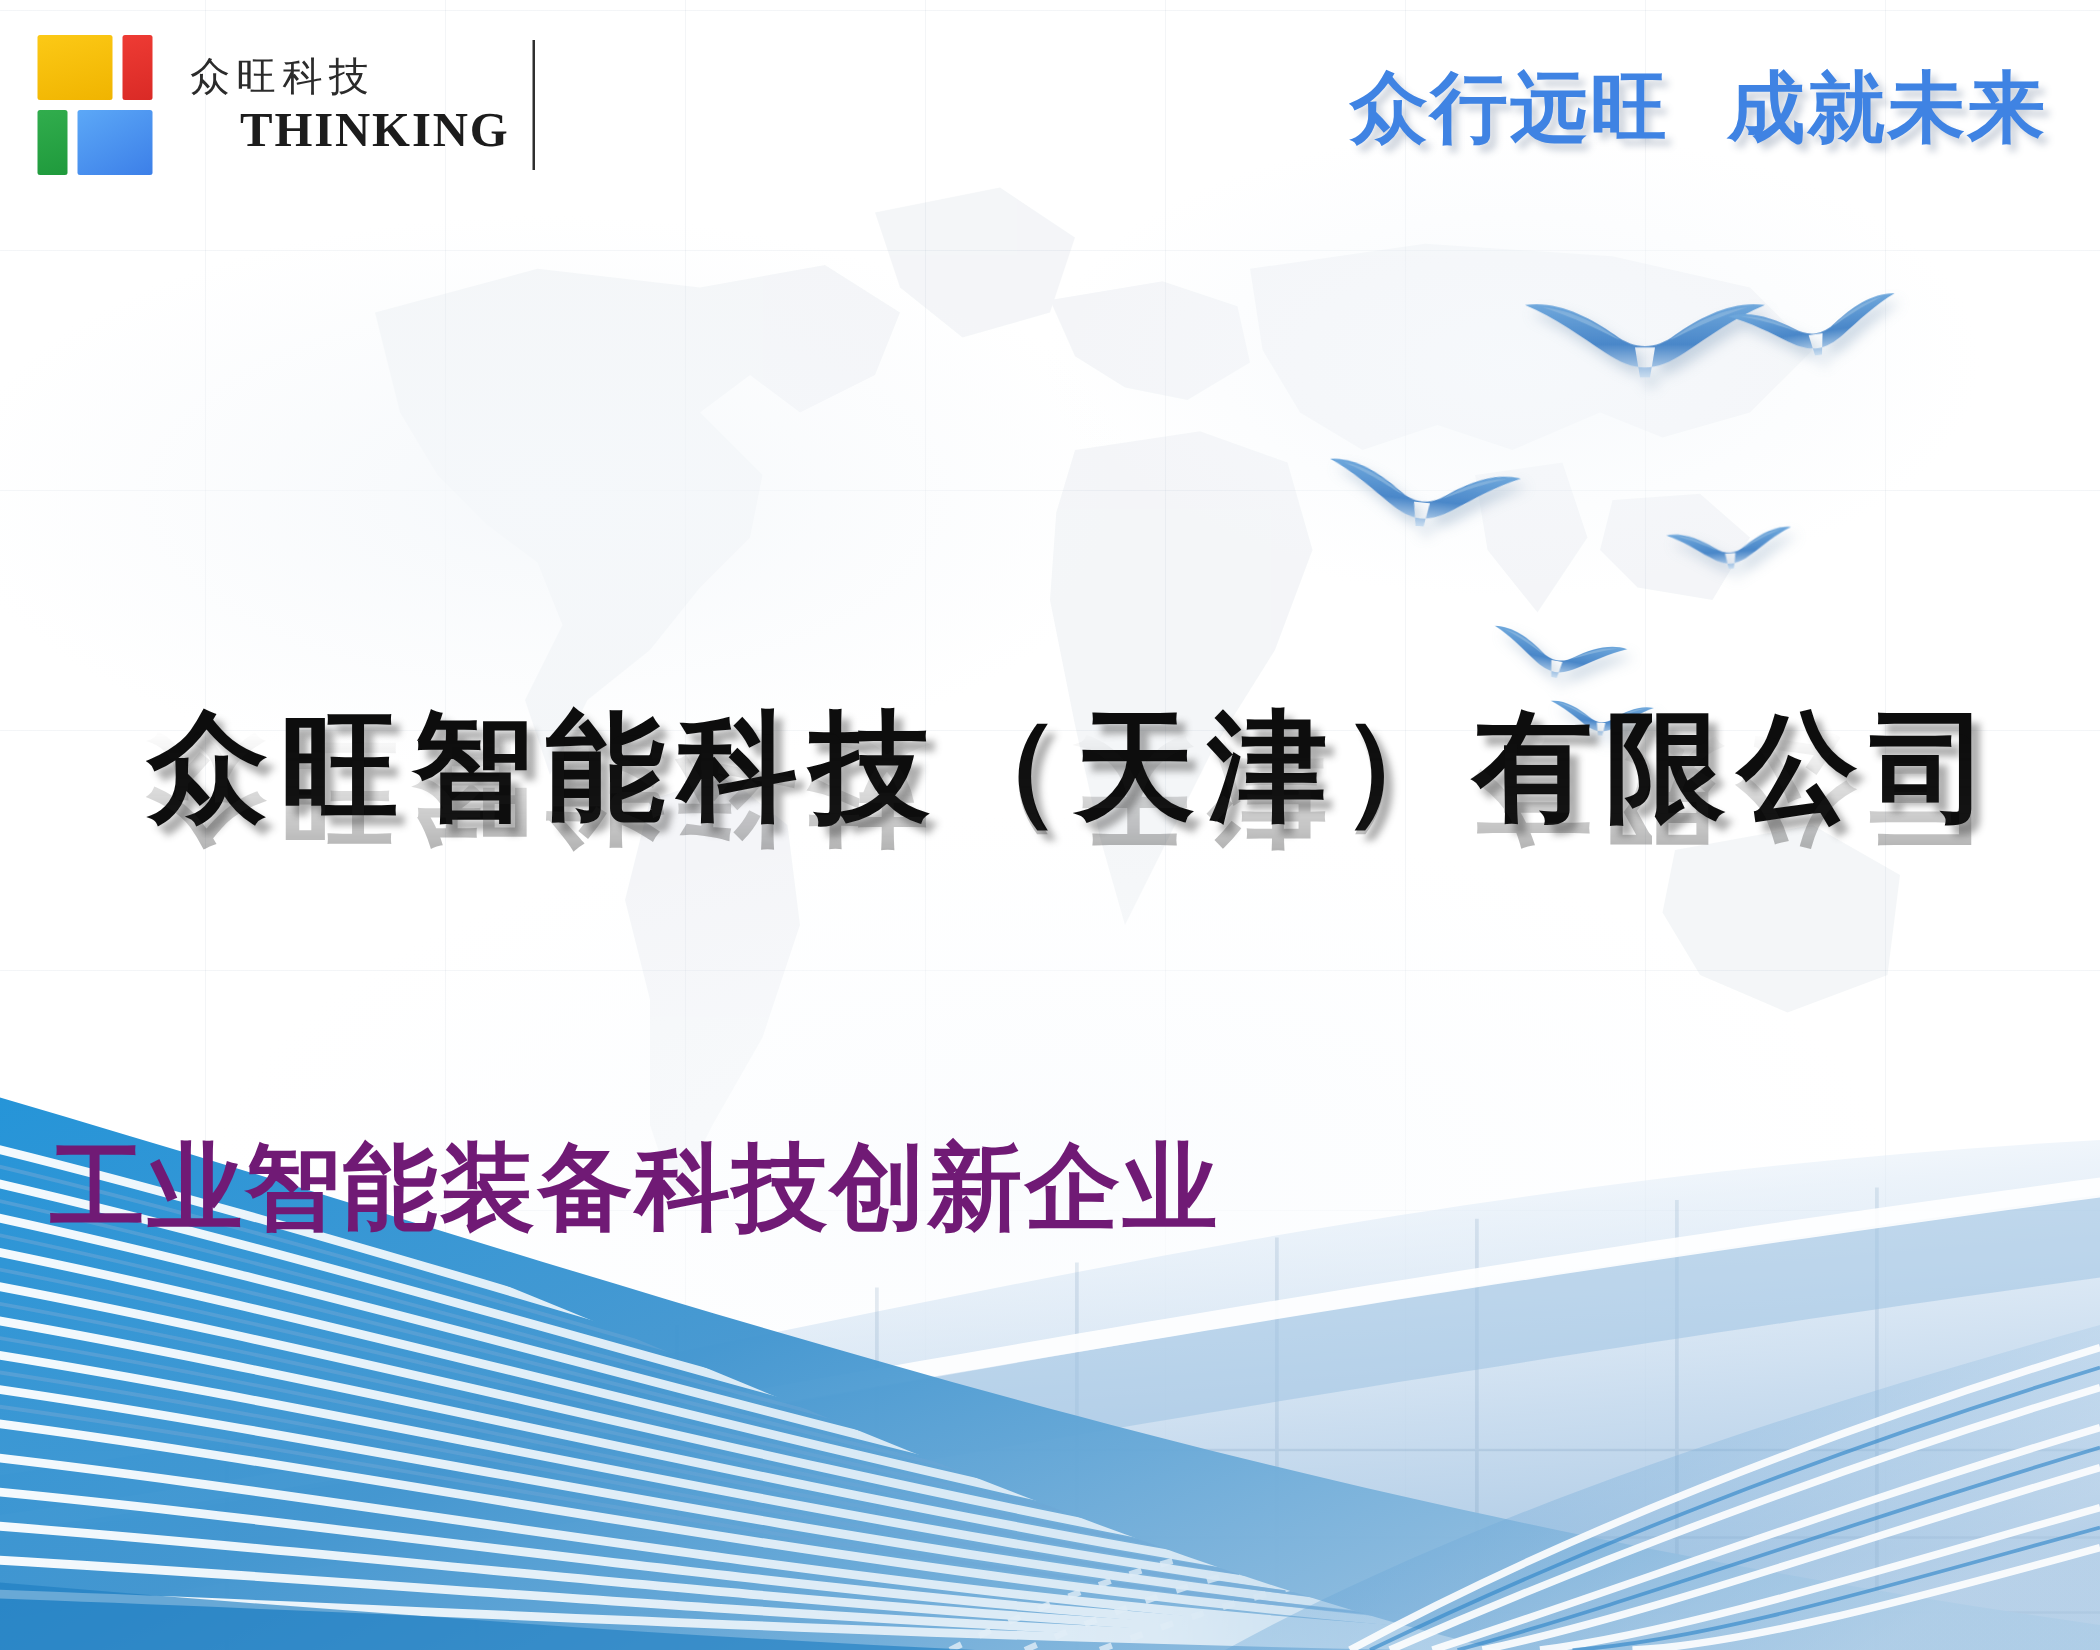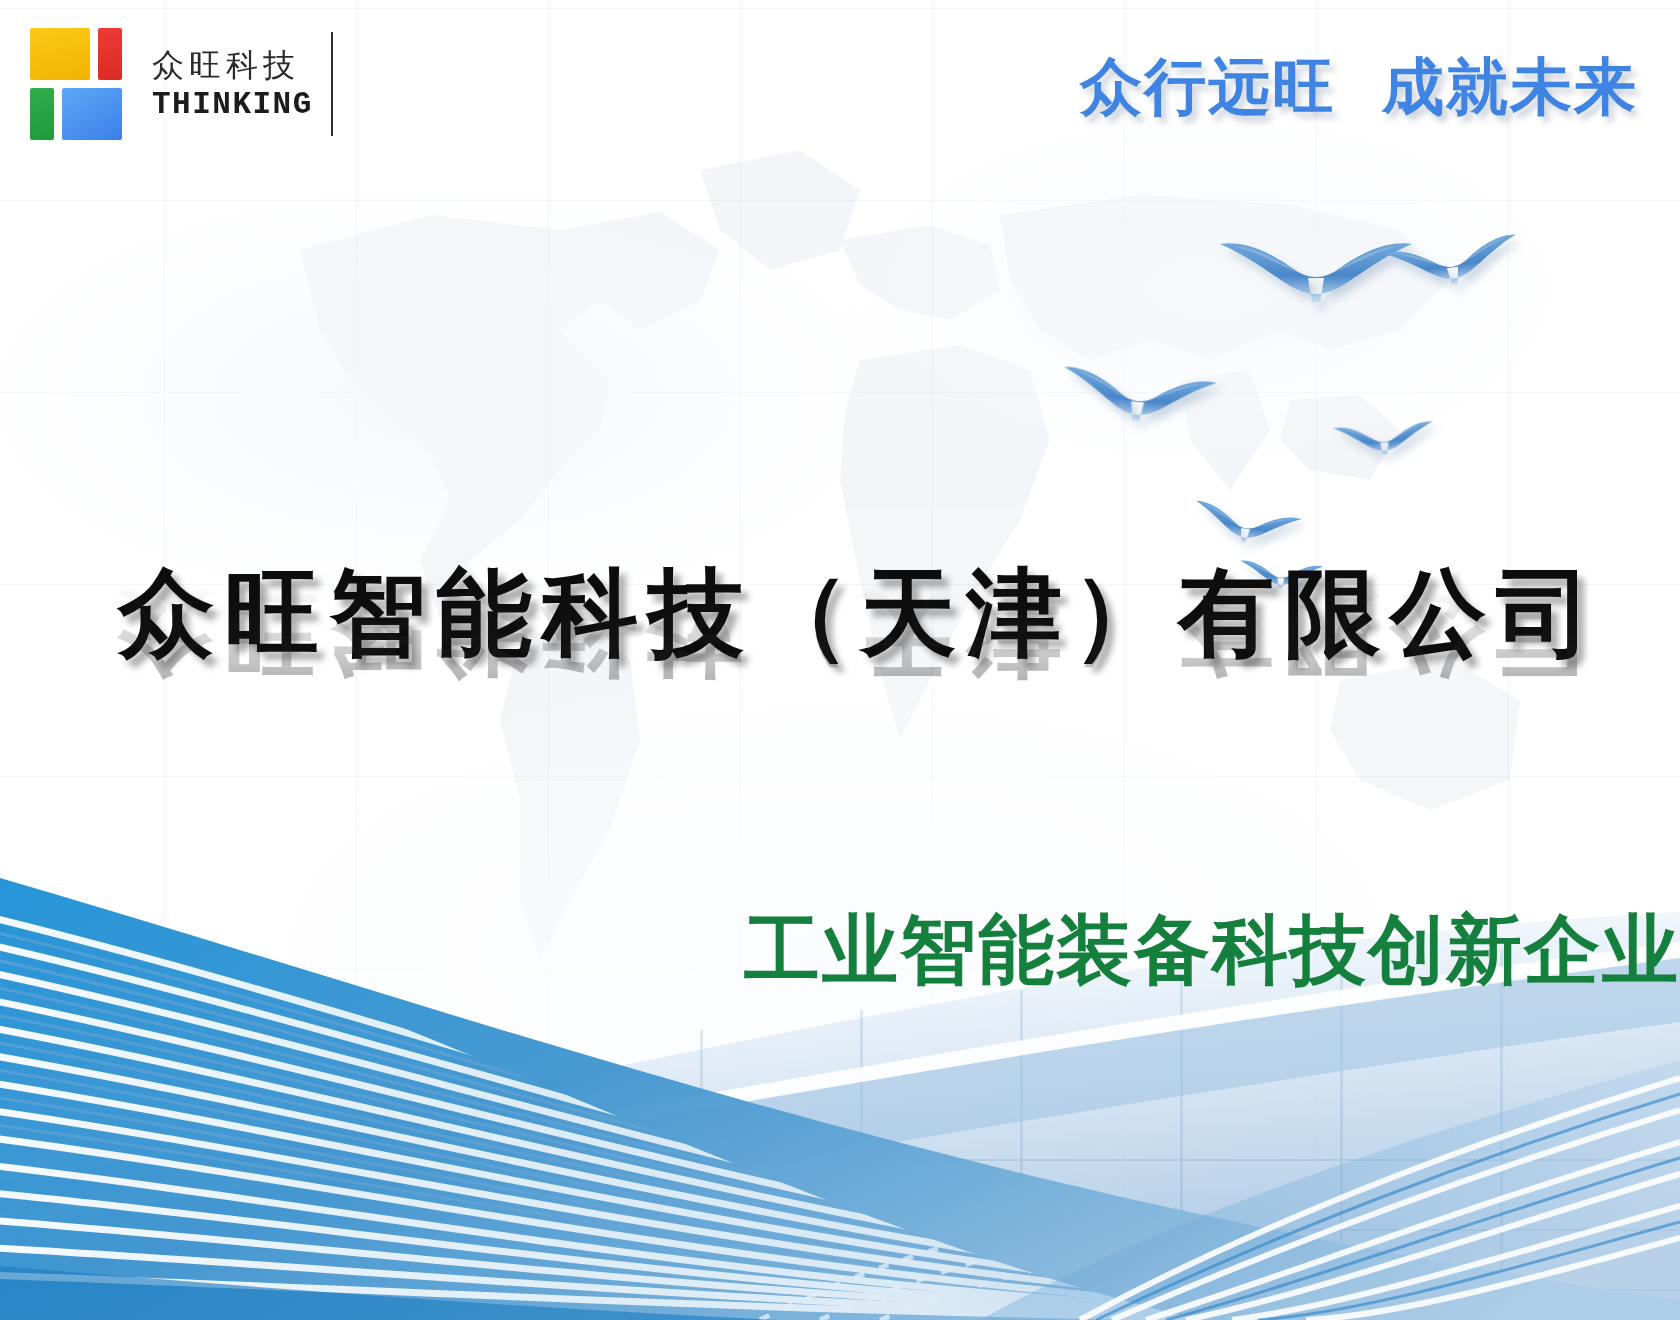--- a/index.html
+++ b/index.html
@@ -99,27 +99,28 @@
   }
   .logo-cn {
     font-size: 32px;
     letter-spacing: 5px;
     color: #2b2b2b;
     font-weight: 500;
     line-height: 1;
     white-space: nowrap;
   }
   .logo-en {
-    font-size: 31px;
+    font-size: 39px;
     letter-spacing: 1.5px;
     color: #1c1c1c;
     font-weight: 800;
     line-height: 1;
     white-space: nowrap;
-    font-family: Liberation Mono, monospace;
+    font-family: Liberation Serif, serif;
+    margin-left: 40px;
   }
 
   .slogan {
     position: absolute;
     right: 42px;
     top: 56px;
     font-size: 62px;
     font-weight: 700;
     color: #3f83e3;
     letter-spacing: 2px;
@@ -179,25 +180,25 @@
     font-family: "DejaVu Sans", sans-serif;
     pointer-events: none;
   }
 
   .subtitle {
     position: absolute;
     left: 0; right: 0;
     top: 352px;
     font-size: 76px;
     font-weight: 800;
-    color: #15803d;
+    color: #701a75;
     letter-spacing: 2px;
     line-height: 1;
     white-space: nowrap;
-    text-align: right;
+    text-align: left;
     font-family: "DejaVu Sans", sans-serif;
   }
 
   
   .bottom-deco {
     position: absolute;
     left: 0;
     bottom: 0;
     width: 1680px;
     height: 560px;

